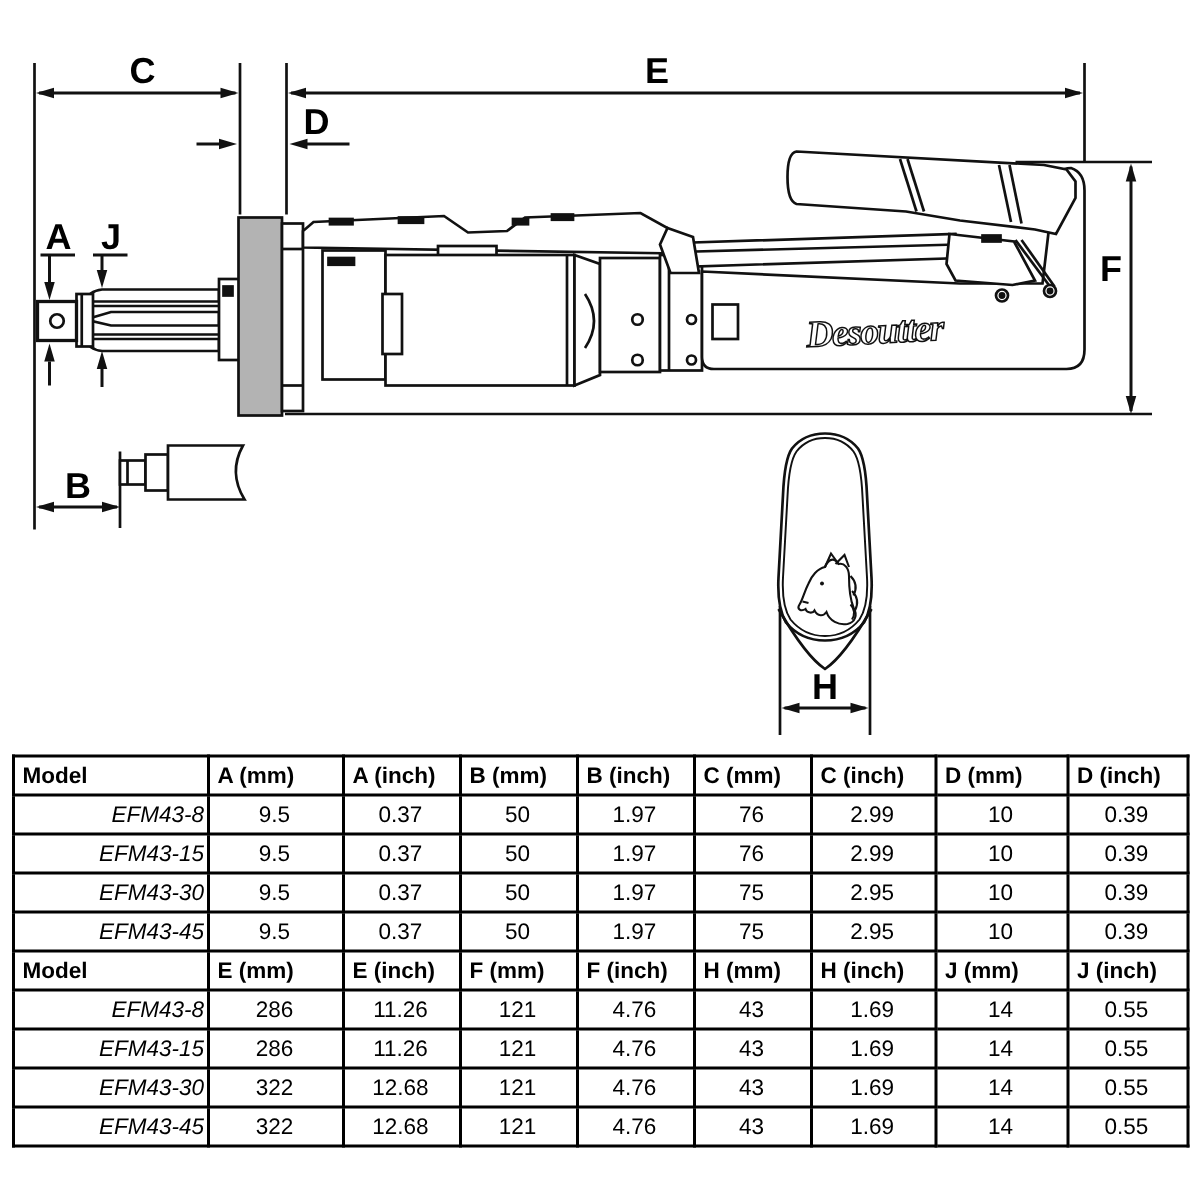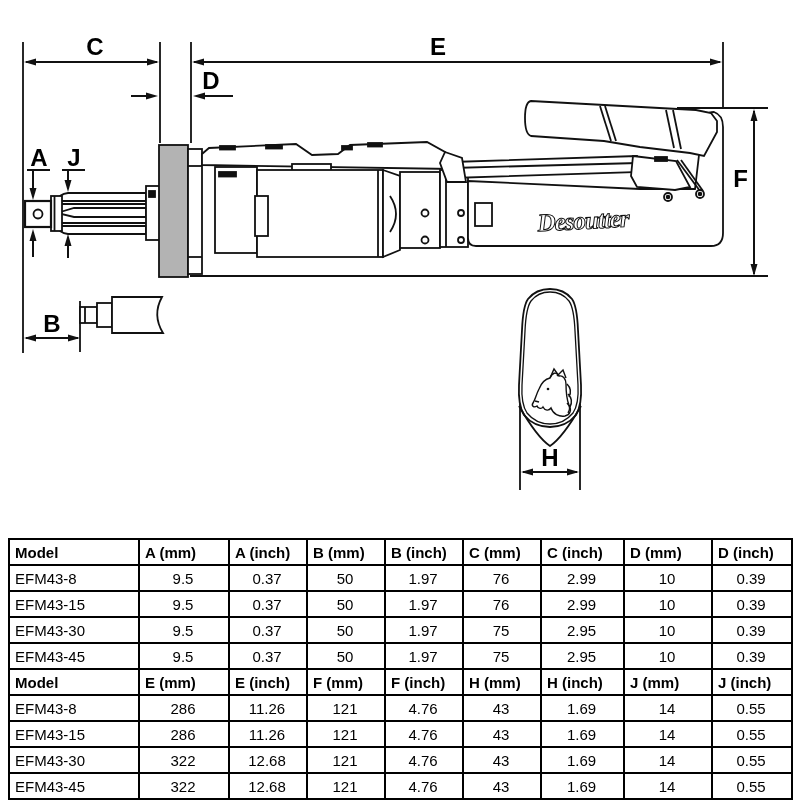--- a/index.html
+++ b/index.html
@@ -1,24 +1,24 @@
 <!DOCTYPE html>
 <html><head>
 <meta charset="utf-8">
 <style>
   html,body{margin:0;padding:0;background:#fff;}
   body{width:800px;height:800px;position:relative;font-family:"Liberation Sans",sans-serif;color:#000;}
   #drawing{position:absolute;left:0;top:0;}
   svg text.dim{font-family:"Liberation Sans",sans-serif;font-weight:bold;font-size:24px;fill:#000;}
   svg text.brand{font-family:"Liberation Serif",serif;font-style:italic;font-weight:bold;font-size:25px;fill:#fff;stroke:#111;stroke-width:1;letter-spacing:-1px;}
-  table.spec{position:absolute;left:8px;top:538px;border-collapse:collapse;table-layout:fixed;
+  table.spec{position:absolute;left:8px;top:503px;border-collapse:collapse;table-layout:fixed;
              font-size:15px;line-height:1;}
   table.spec td{border:2px solid #000;height:22px;padding:1px 2px 1px 5px;white-space:nowrap;overflow:hidden;}
   table.spec td.hcell{font-weight:bold;text-align:left;}
-  table.spec td.mcell{text-align:left;}
+  table.spec td.mcell{text-align:right;font-style:italic;}
   table.spec td.ncell{text-align:center;padding-left:0;}
 </style>
 </head>
 <body>
 
 <svg id="drawing" width="800" height="505" viewBox="0 0 800 505">
 
   <g stroke="#111" stroke-width="1.8" fill="none">
     <line x1="23" y1="42" x2="23" y2="353"></line>
     <line x1="160" y1="42" x2="160" y2="143"></line>

